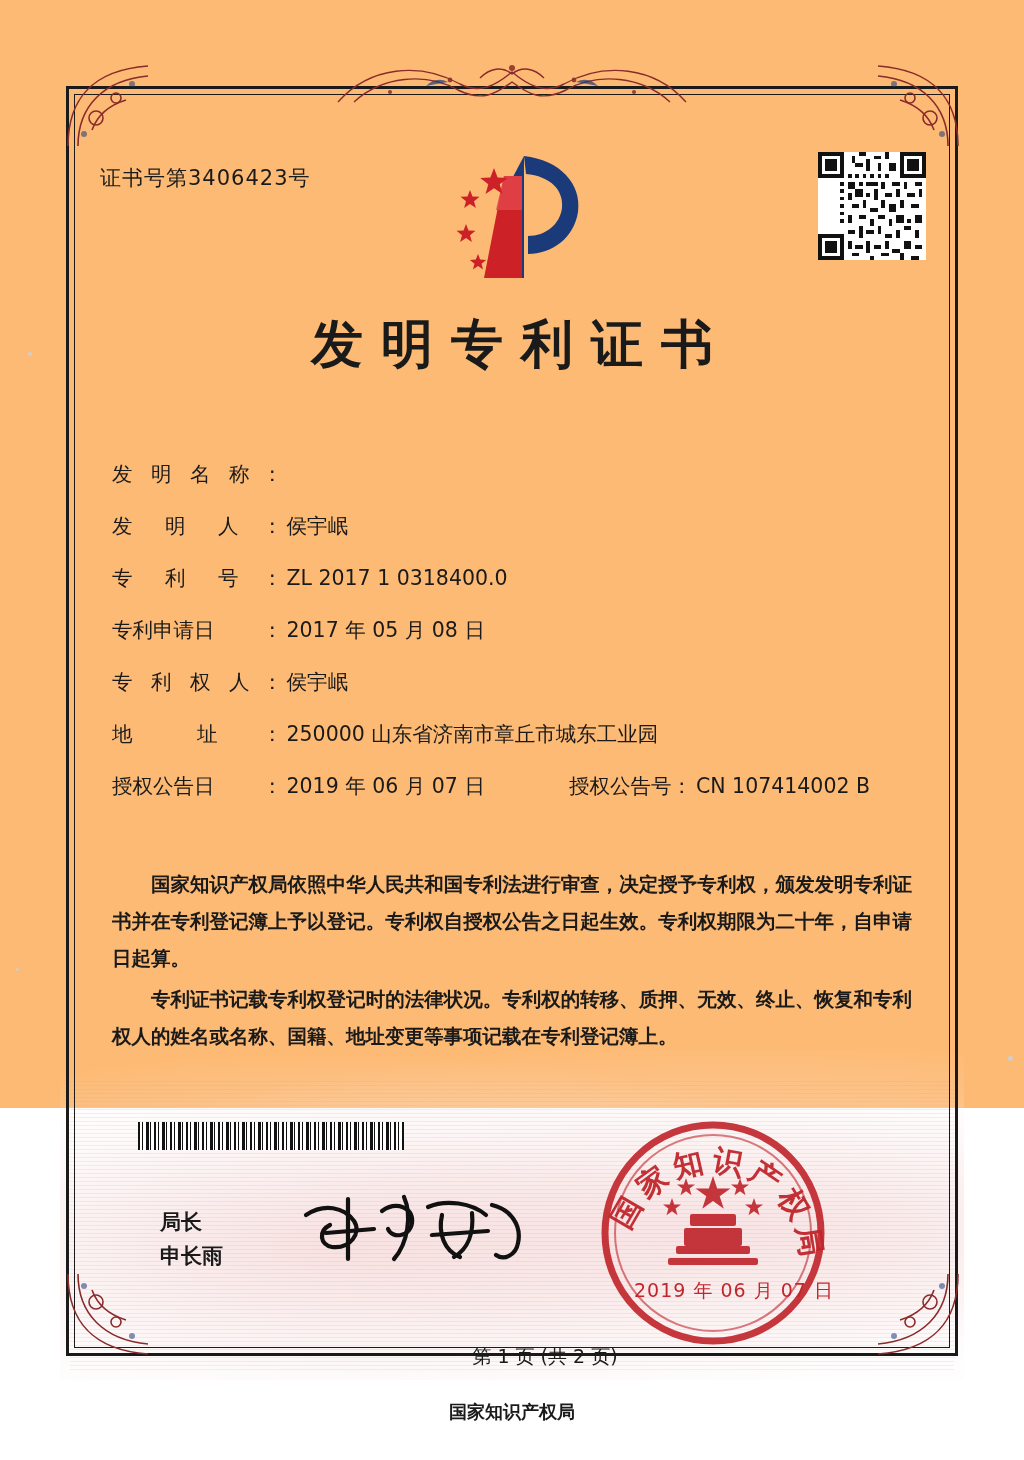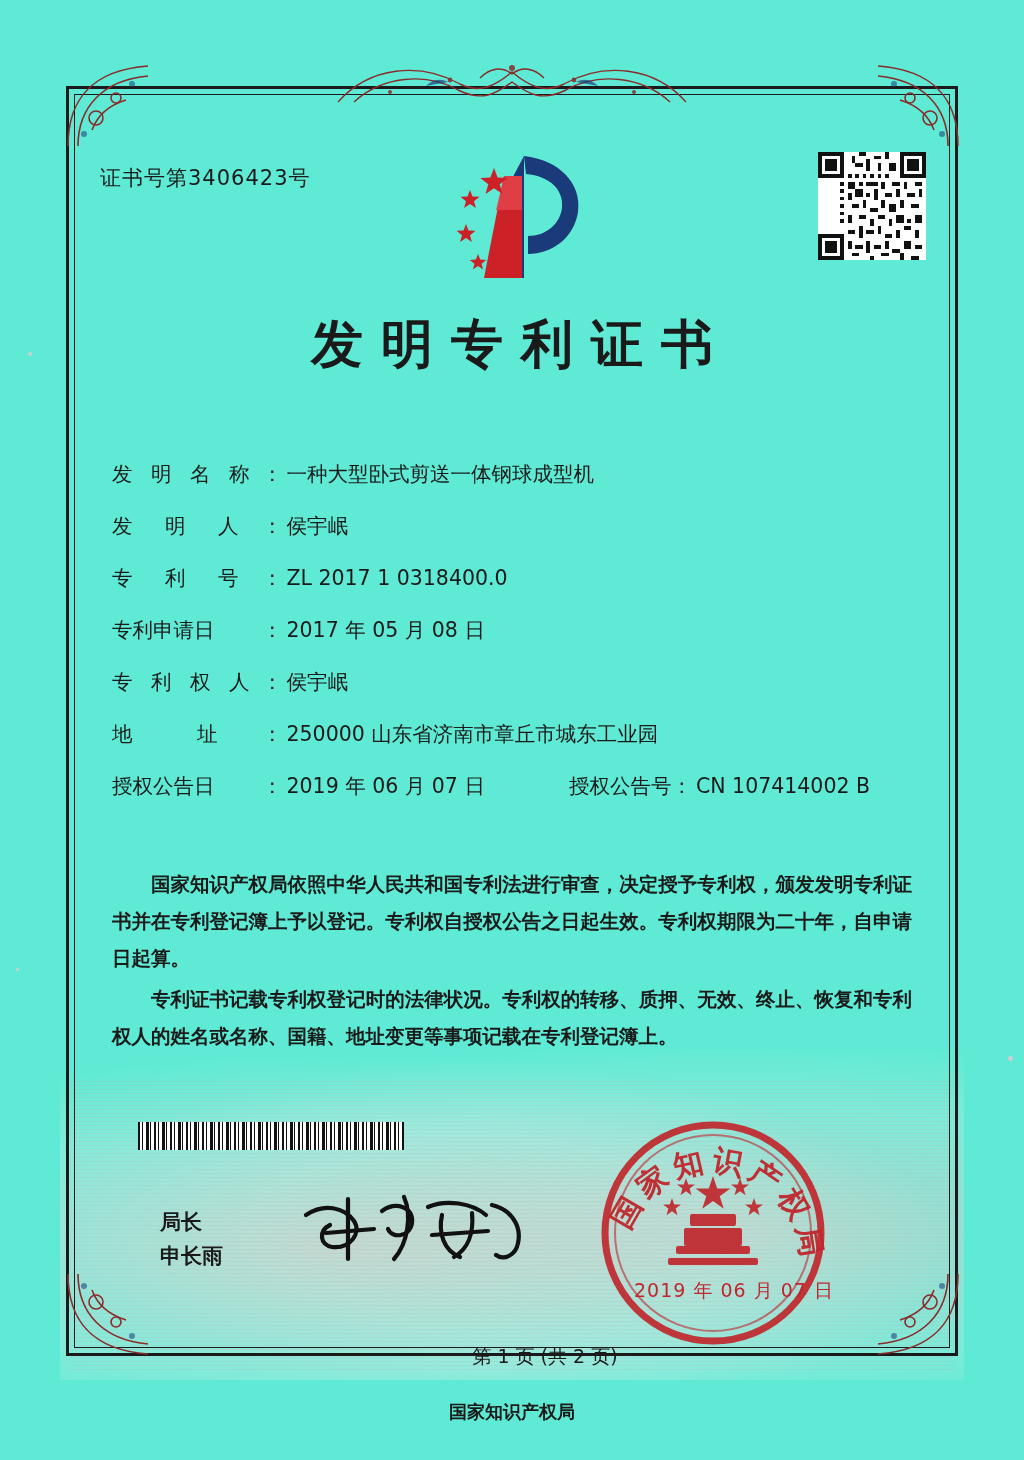--- a/index.html
+++ b/index.html
@@ -13,22 +13,22 @@
     font-family: "Liberation Serif", "DejaVu Serif", serif;
     color: #1a1a1a;
     position: relative;
     overflow: hidden;
   }
 
   
   .paper {
     position: absolute;
     left: 0; top: 0;
-    width: 1024px; height: 1460px;
-    background: #5eead4;
+    width: 1024px; height: 1108px;
+    background: #fdba74;
   }
 
   
   .tint-bottom {
     position: absolute;
     left: 60px; top: 1050px;
     width: 904px; height: 330px;
     background:
       radial-gradient(ellipse at 30% 60%, rgba(244,206,206,0.55) 0%, rgba(250,235,235,0.25) 45%, rgba(255,255,255,0) 70%),
       radial-gradient(ellipse at 75% 55%, rgba(240,196,196,0.5) 0%, rgba(252,238,238,0.2) 50%, rgba(255,255,255,0) 75%);
@@ -457,21 +457,20 @@
     </svg>
   </div>
 
   <div class="title">发明专利证书</div>
 
   <div class="fields">
 
     <div class="field-row">
       <span class="field-label sp1">发 明 名 称</span>
       <span class="field-colon">：</span>
-      <span class="field-value">一种大型卧式剪送一体钢球成型机</span>
     </div>
 
     <div class="field-row">
       <span class="field-label sp2">发 明 人</span>
       <span class="field-colon">：</span>
       <span class="field-value">侯宇岷</span>
     </div>
 
     <div class="field-row">
       <span class="field-label sp2">专 利 号</span>

